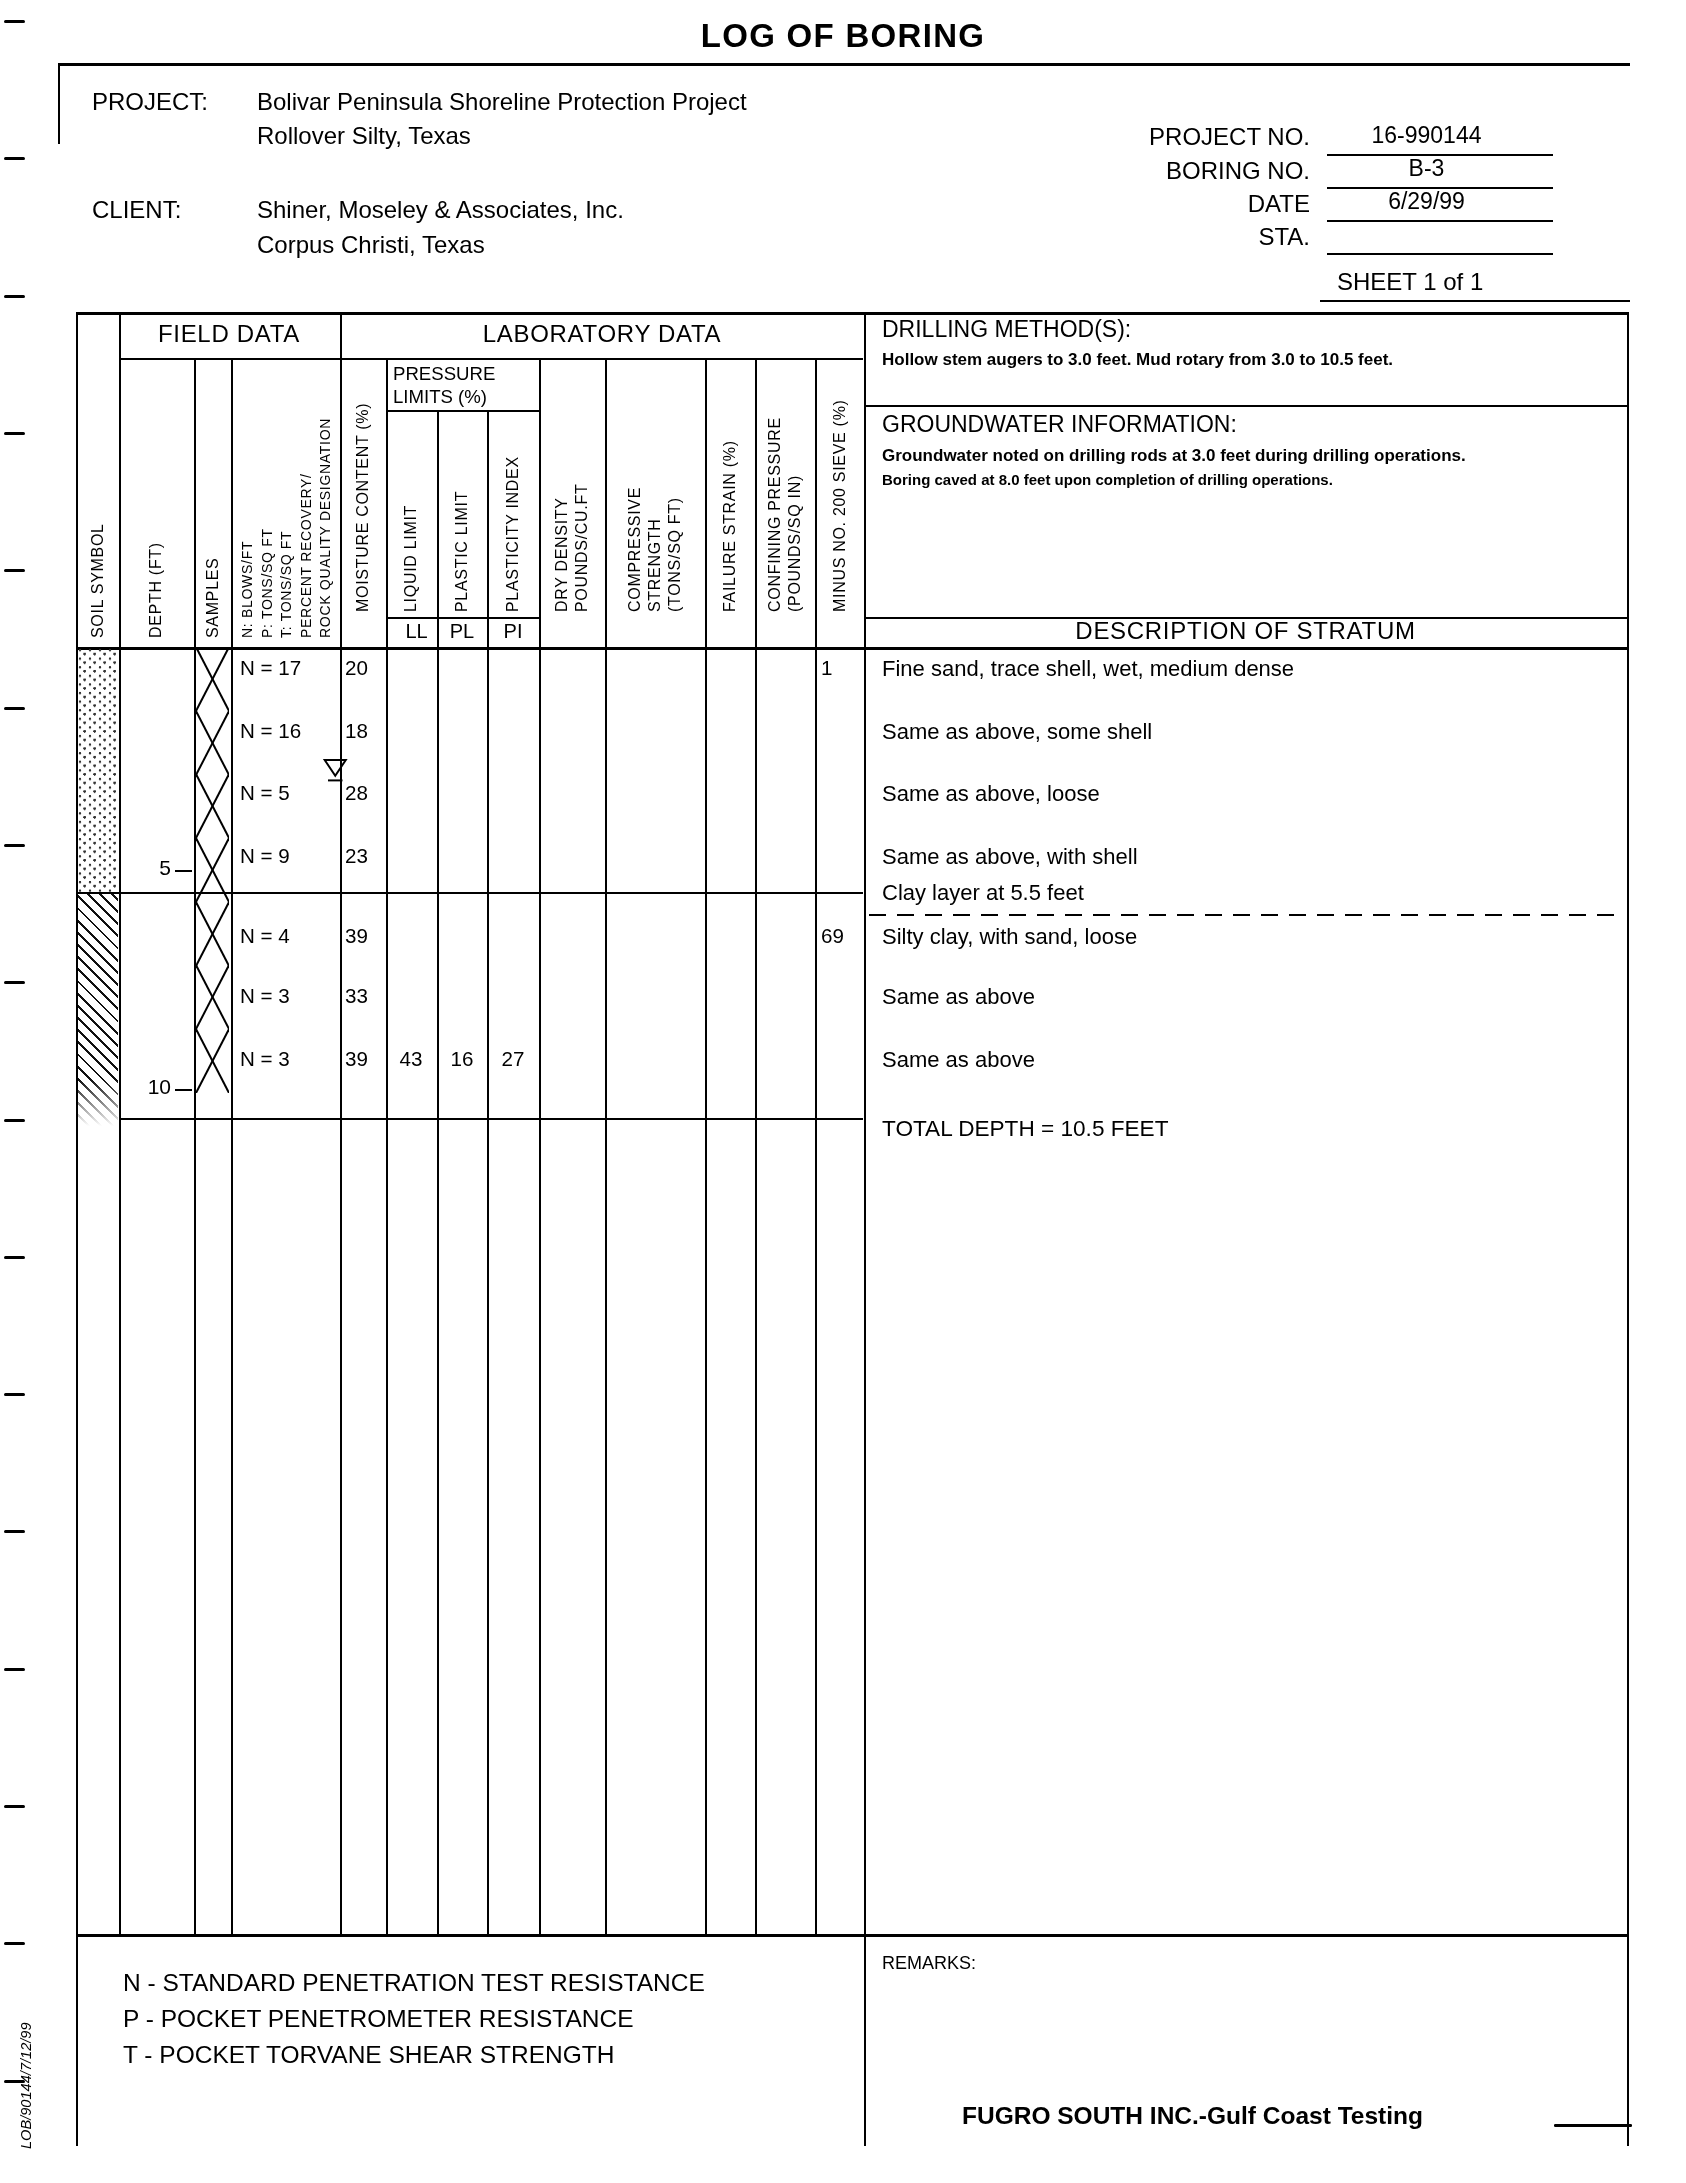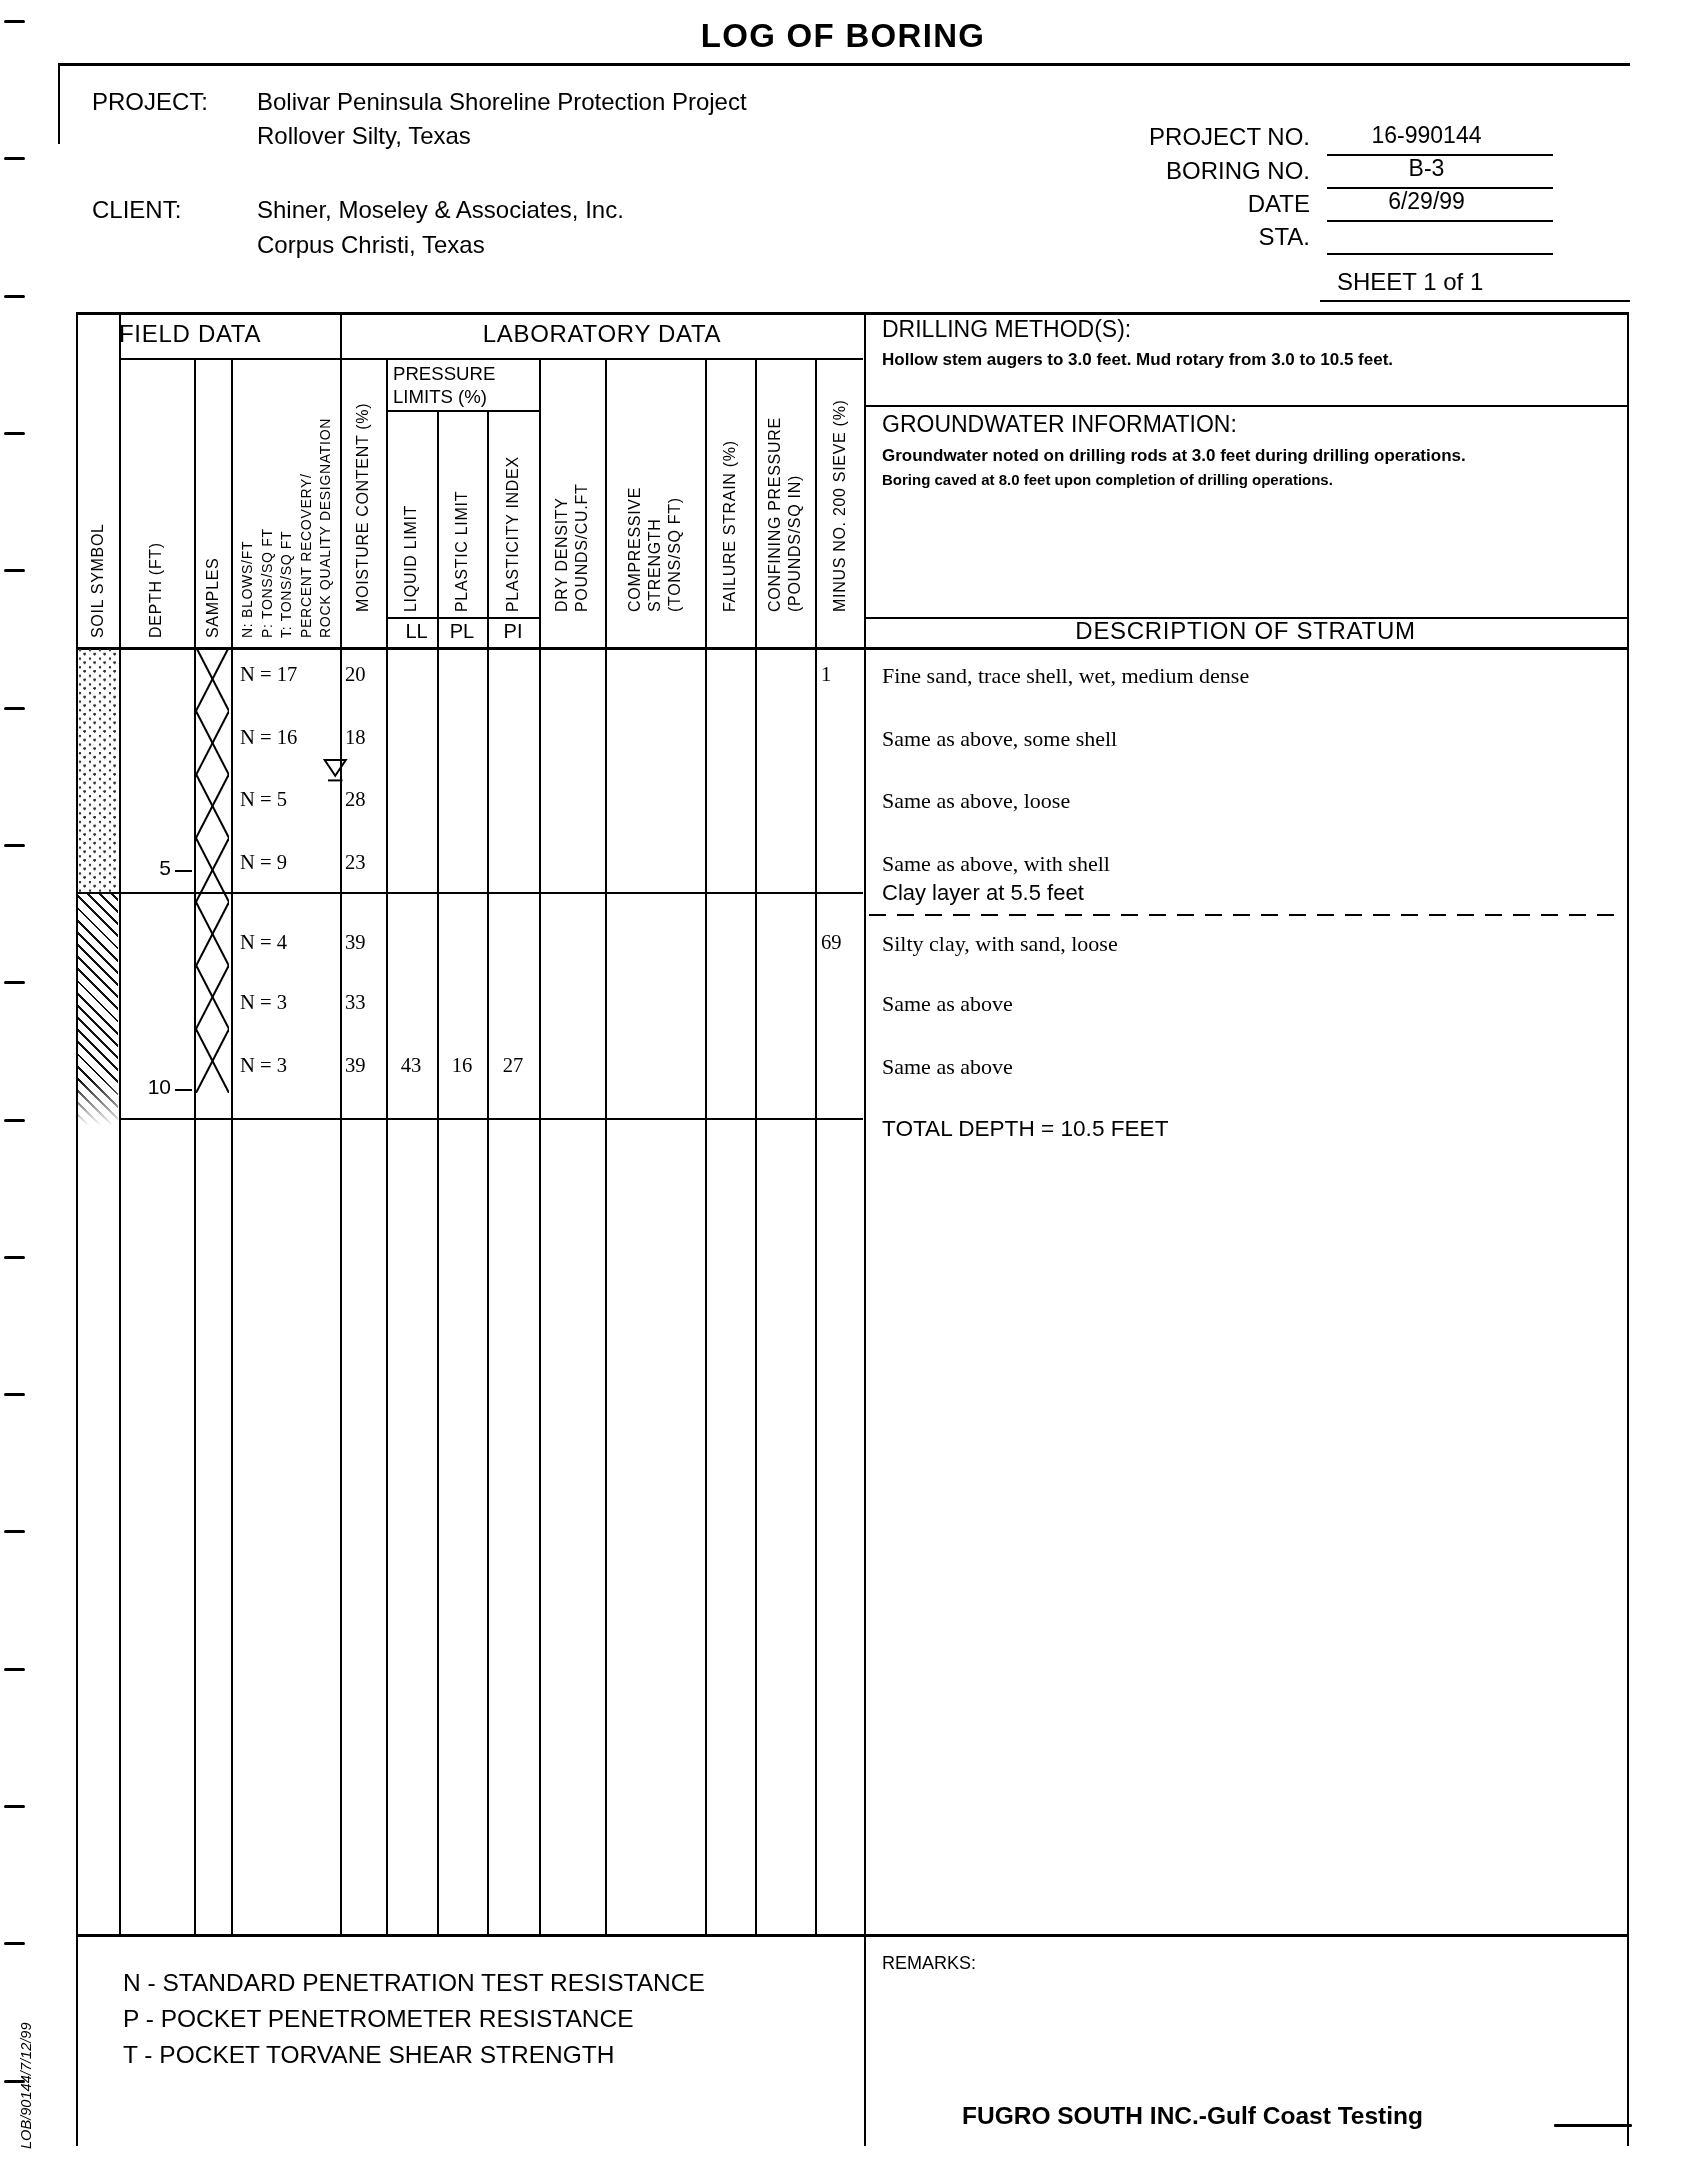--- a/index.html
+++ b/index.html
@@ -11,21 +11,21 @@
   .hl { position:absolute; background:#000; height:2px; }
   .vl { position:absolute; background:#000; width:2px; }
   .thick { height:2.7px; }
   .regmark { position:absolute; left:4px; width:21px; height:3.3px; background:#000; border-radius:2px; }
   .txt { position:absolute; }
   .b { font-weight:700; }
   .vlabel { position:absolute; display:flex; justify-content:center; }
   .vtext { writing-mode:vertical-rl; transform:rotate(180deg); height:100%; font-size:16px; letter-spacing:0.7px; line-height:1.25; }
   .vtext.small { font-size:14px; line-height:1.4; }
   .row { position:absolute; left:0; width:100%; height:0; }
-  .cell { position:absolute; top:8px; font-size:20.6px;font-family:Liberation Serif, serif; }
+  .cell { position:absolute; top:1px; font-size:20.6px; }
   .n  { left:240px; }
   .mc { left:345px; }
   .sv { left:821px; }
   .llv { left:386px; width:50px; text-align:center; }
   .plv { left:437px; width:50px; text-align:center; }
   .piv { left:487px; width:52px; text-align:center; }
   .de { left:882px; font-size:22px; }
   .sample { position:absolute; left:196px; width:33px; height:64px; }
   .sand {
     position:absolute; left:78px; width:40px;
@@ -122,21 +122,21 @@
   <div class="hl" style="left:119px;top:358px;width:744px"></div>
   <div class="hl" style="left:386px;top:410px;width:153px"></div>
   <div class="hl" style="left:864px;top:405px;width:763px"></div>
   <div class="hl" style="left:386px;top:617px;width:153px"></div>
   <div class="hl" style="left:864px;top:617px;width:763px"></div>
   <div class="hl thick" style="left:76px;top:647px;width:1552px"></div>
   <div class="hl" style="left:76px;top:892px;width:787px"></div>
   <div class="hl" style="left:119px;top:1118px;width:744px"></div>
   <div class="hl thick" style="left:76px;top:1934px;width:1552px"></div>
 
-  <div class="txt" style="left:119px;top:320px;width:220px;text-align:left;font-size:24px;letter-spacing:0.7px">FIELD DATA</div>
+  <div class="txt" style="left:119px;top:320px;width:220px;text-align:center;font-size:24px;letter-spacing:0.7px">FIELD DATA</div>
   <div class="txt" style="left:340px;top:320px;width:524px;text-align:center;font-size:24px;letter-spacing:0.7px">LABORATORY DATA</div>
   <div class="txt" style="left:393px;top:362px;font-size:18.6px;line-height:1.25">
     <div>PRESSURE</div>
     <div>LIMITS (%)</div>
   </div>
 
   <div class="vlabel" style="left:76px;top:398px;width:44px;height:240px">
     <div class="vtext">SOIL SYMBOL</div>
   </div>
   <div class="vlabel" style="left:119px;top:398px;width:74px;height:240px">

